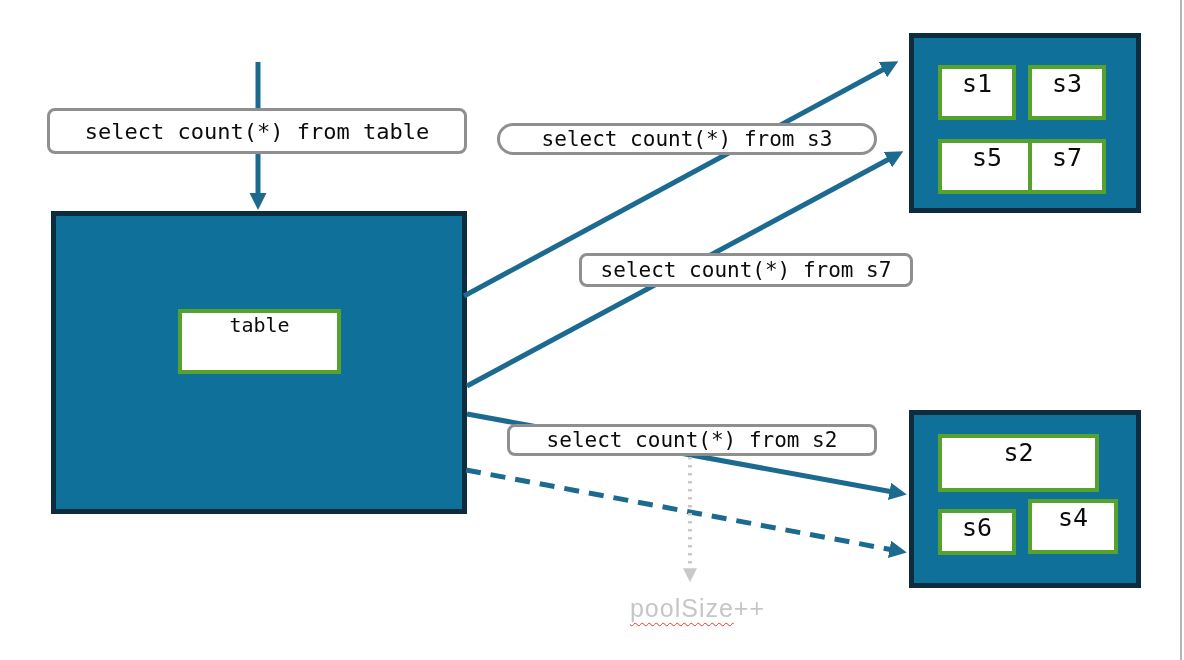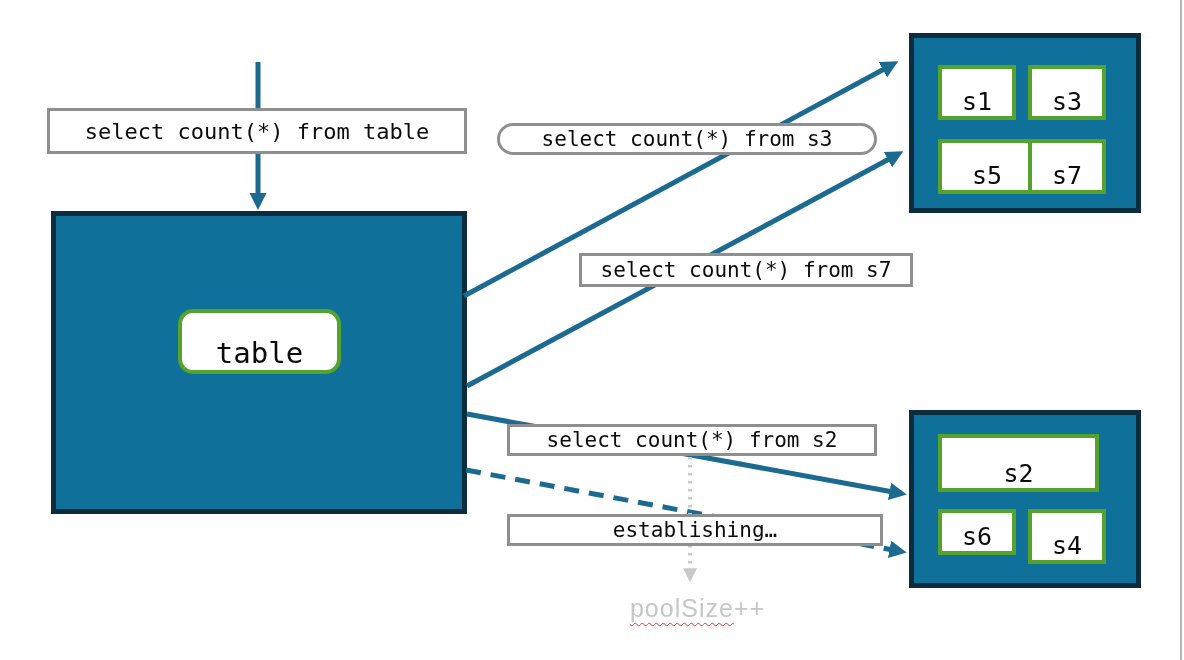--- a/index.html
+++ b/index.html
@@ -26,39 +26,39 @@
   }
   .big-box{
     position:absolute;background:var(--teal_fill);
     border:5px solid var(--navy_border);box-sizing:border-box;
   }
   .table-box{left:51px;top:211px;width:416px;height:303px;}
   .shard-box-top{left:909px;top:33px;width:232px;height:180px;}
   .shard-box-bottom{left:909px;top:410px;width:232px;height:178px;}
   .white-cell{
     position:absolute;background:#ffffff;border:4px solid var(--green_border);
-    box-sizing:border-box;display:flex;align-items:flex-end;justify-content:center;
+    box-sizing:border-box;display:flex;align-items:flex-start;justify-content:center;
     color:var(--text_black);
   }
-  .table-cell{left:122px;top:93px;width:163px;height:65px;font-size:29px;border-radius:15px;}
+  .table-cell{left:122px;top:93px;width:163px;height:65px;font-size:20px;}
   .shard-cell{font-size:25px;}
   .cell-s1{left:24px;top:27px;width:78px;height:55px;}
   .cell-s3{left:114px;top:27px;width:78px;height:55px;}
   .cell-s5{left:24px;top:101px;width:98px;height:55px;}
   .cell-s7{left:114px;top:101px;width:78px;height:55px;}
   .cell-s2{left:24px;top:19px;width:161px;height:58px;}
   .cell-s6{left:24px;top:94px;width:78px;height:46px;}
-  .cell-s4{left:114px;top:94px;width:78px;height:55px;}
+  .cell-s4{left:114px;top:84px;width:90px;height:55px;}
   .arrows{position:absolute;left:0;top:0;width:1184px;height:660px;}
   .arrow-line{stroke:var(--arrow_teal);stroke-width:5;fill:none;}
   .arrow-dashed{stroke-dasharray:15 10;}
   .dotted-line{stroke:var(--dotted_gray);stroke-width:4;fill:none;stroke-dasharray:2.5 5.5;}
   .query-label{
     position:absolute;background:#ffffff;border:3px solid var(--label_border_gray);
-    border-radius:0;box-sizing:border-box;display:flex;align-items:center;
+    border-radius:8px;box-sizing:border-box;display:flex;align-items:center;
     justify-content:center;font-size:22px;color:var(--text_black);white-space:nowrap;
   }
   .label-table-query{left:47px;top:108px;width:420px;height:46px;}
   .label-s5-query{left:499px;top:91px;width:378px;height:32px;border-color:var(--label_border_light);border-radius:6px;font-size:21px;}
   .label-s3-query{left:497px;top:123px;width:380px;height:32px;border-radius:16px;font-size:21px;}
   .label-s7-query{left:579px;top:253px;width:334px;height:34px;font-size:21px;}
   .label-s2-query{left:507px;top:424px;width:370px;height:32px;font-size:21px;}
   .label-establishing{left:507px;top:514px;width:376px;height:32px;font-size:21px;}
   .pool-size{
     position:absolute;left:600px;top:594px;width:195px;text-align:center;
@@ -130,22 +130,19 @@
   </div>
   <div class="query-label label-s3-query">
     <span>select count(*) from s3</span>
   </div>
   <div class="query-label label-s7-query">
     <span>select count(*) from s7</span>
   </div>
   <div class="query-label label-s2-query">
     <span>select count(*) from s2</span>
   </div>
-  <div class="query-label label-establishing">
-    <span>establishing…</span>
-  </div>
 
   <div class="pool-size">
     <span class="misspelled">poolSize</span><span>++</span>
   </div>
 
   <div class="slide-edge"></div>
 </div>
 
 </body></html>

